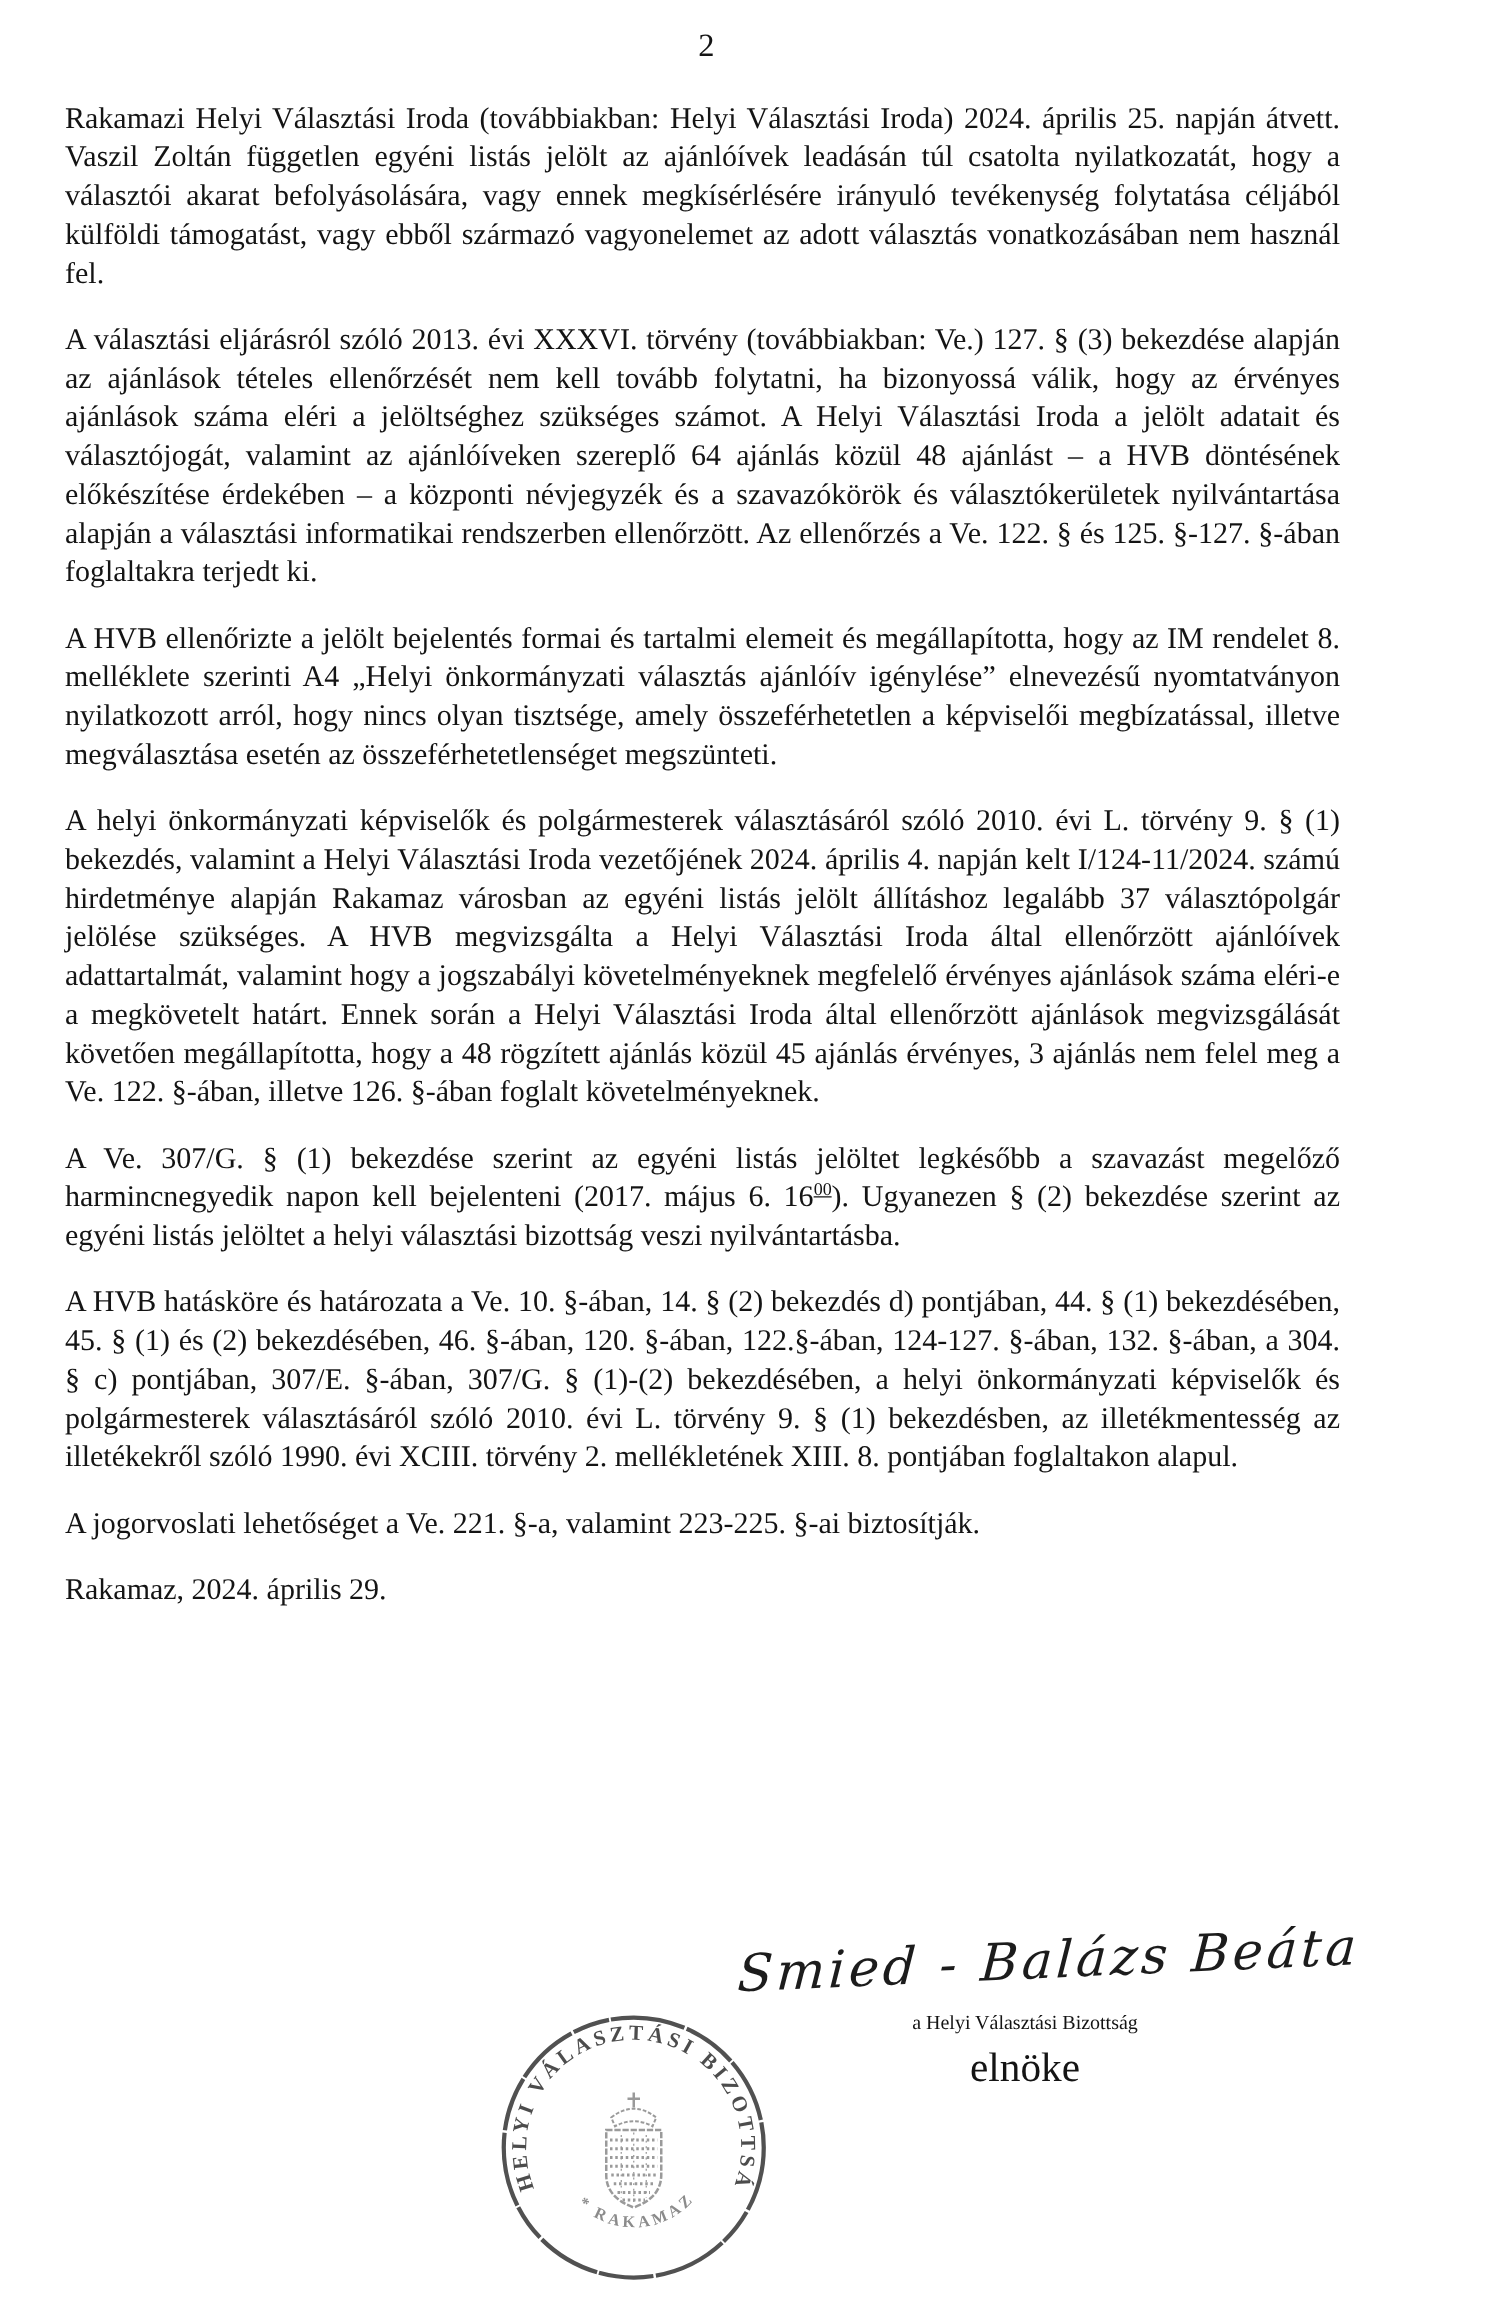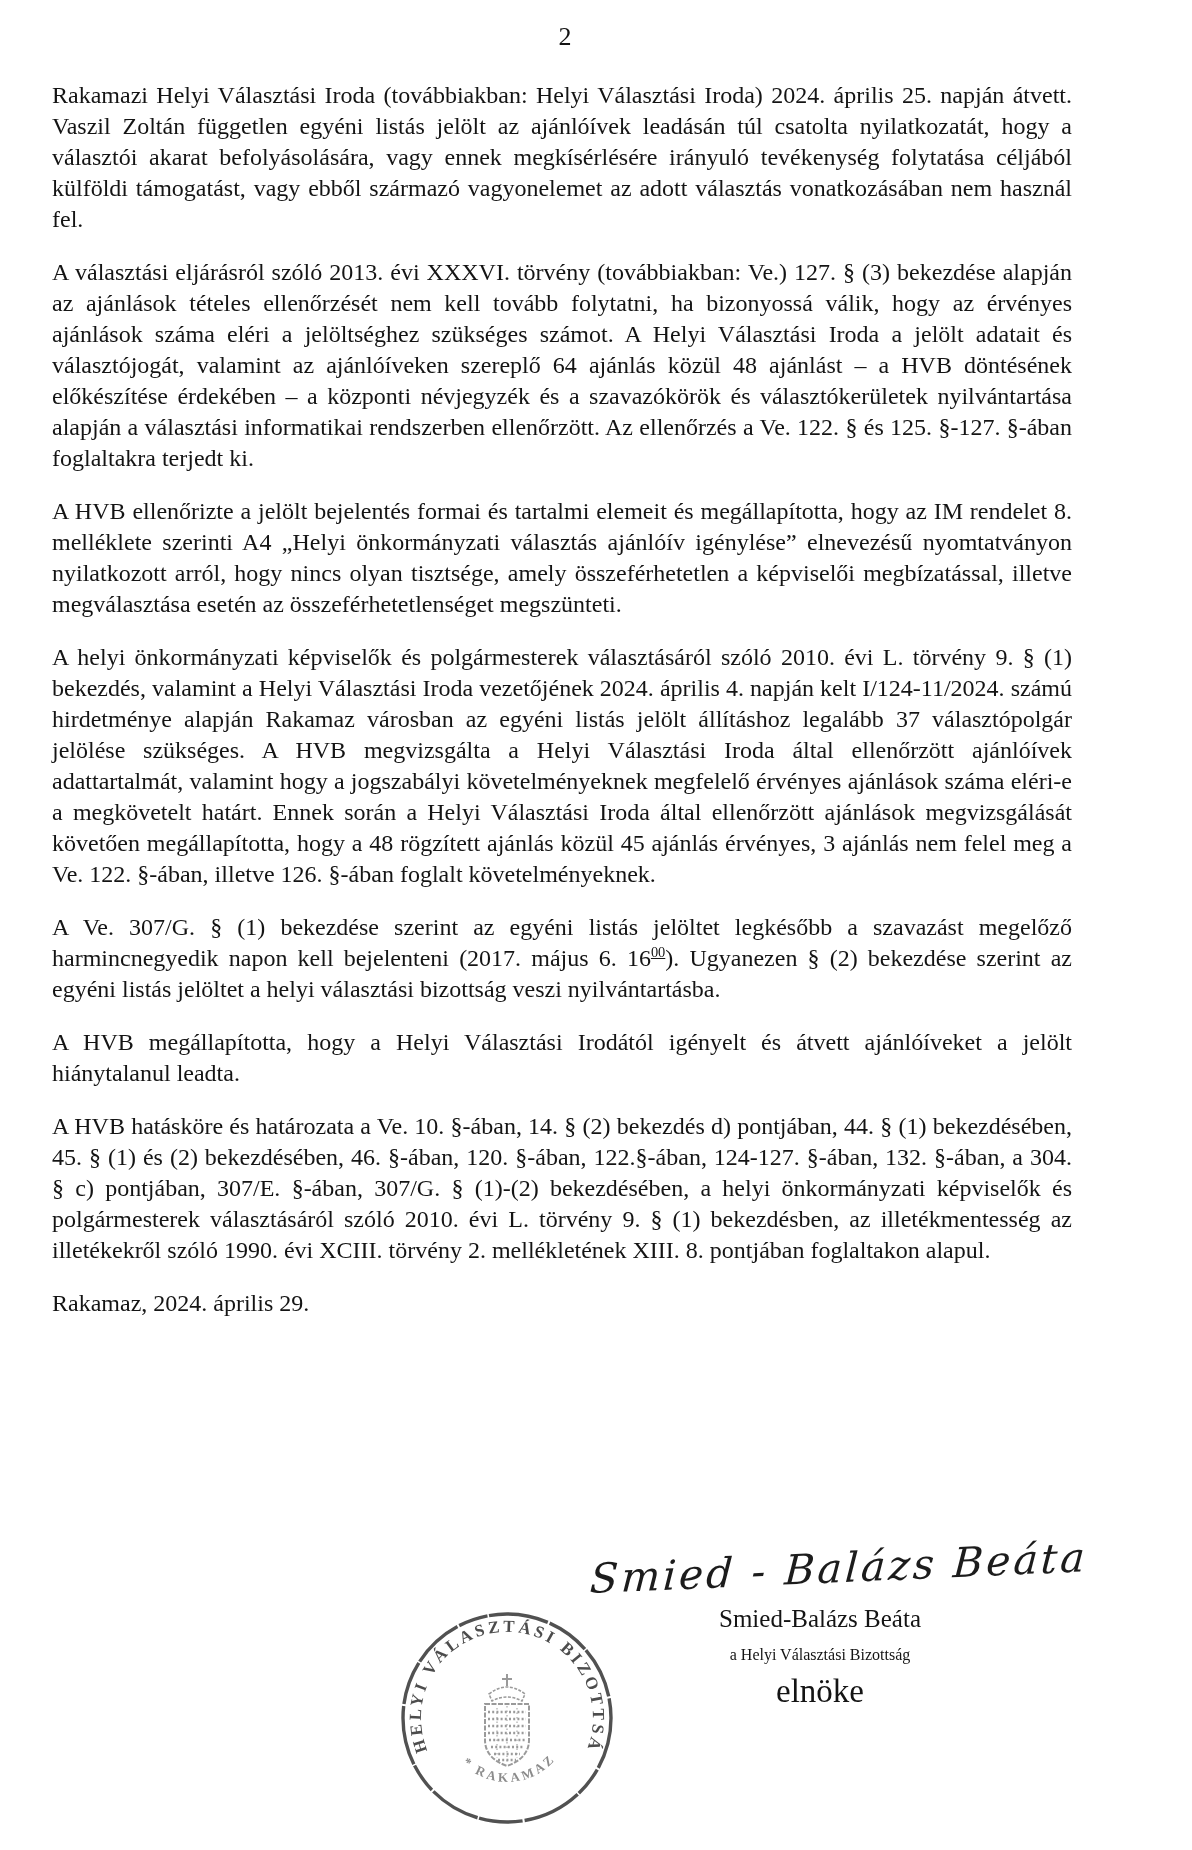--- a/index.html
+++ b/index.html
@@ -63,28 +63,27 @@
 <div class="page">
 
   <div class="page-number">2</div>
 
   <div class="content">
     <p>Rakamazi Helyi Választási Iroda (továbbiakban: Helyi Választási Iroda) 2024. április 25. napján átvett. Vaszil Zoltán független egyéni listás jelölt az ajánlóívek leadásán túl csatolta nyilatkozatát, hogy a választói akarat befolyásolására, vagy ennek megkísérlésére irányuló tevékenység folytatása céljából külföldi támogatást, vagy ebből származó vagyonelemet az adott választás vonatkozásában nem használ fel.</p>
     <p>A választási eljárásról szóló 2013. évi XXXVI. törvény (továbbiakban: Ve.) 127. § (3) bekezdése alapján az ajánlások tételes ellenőrzését nem kell tovább folytatni, ha bizonyossá válik, hogy az érvényes ajánlások száma eléri a jelöltséghez szükséges számot. A Helyi Választási Iroda a jelölt adatait és választójogát, valamint az ajánlóíveken szereplő 64 ajánlás közül 48 ajánlást – a HVB döntésének előkészítése érdekében – a központi névjegyzék és a szavazókörök és választókerületek nyilvántartása alapján a választási informatikai rendszerben ellenőrzött. Az ellenőrzés a Ve. 122. § és 125. §-127. §-ában foglaltakra terjedt ki.</p>
     <p>A HVB ellenőrizte a jelölt bejelentés formai és tartalmi elemeit és megállapította, hogy az IM rendelet 8. melléklete szerinti A4 „Helyi önkormányzati választás ajánlóív igénylése” elnevezésű nyomtatványon nyilatkozott arról, hogy nincs olyan tisztsége, amely összeférhetetlen a képviselői megbízatással, illetve megválasztása esetén az összeférhetetlenséget megszünteti.</p>
     <p>A helyi önkormányzati képviselők és polgármesterek választásáról szóló 2010. évi L. törvény 9. § (1) bekezdés, valamint a Helyi Választási Iroda vezetőjének 2024. április 4. napján kelt I/124-11/2024. számú hirdetménye alapján Rakamaz városban az egyéni listás jelölt állításhoz legalább 37 választópolgár jelölése szükséges. A HVB megvizsgálta a Helyi Választási Iroda által ellenőrzött ajánlóívek adattartalmát, valamint hogy a jogszabályi követelményeknek megfelelő érvényes ajánlások száma eléri-e a megkövetelt határt. Ennek során a Helyi Választási Iroda által ellenőrzött ajánlások megvizsgálását követően megállapította, hogy a 48 rögzített ajánlás közül 45 ajánlás érvényes, 3 ajánlás nem felel meg a Ve. 122. §-ában, illetve 126. §-ában foglalt követelményeknek.</p>
     <p><span>A Ve. 307/G. § (1) bekezdése szerint az egyéni listás jelöltet legkésőbb a szavazást megelőző harmincnegyedik napon kell bejelenteni (2017. május 6. 16</span><sup class="sup00">00</sup><span>). Ugyanezen § (2) bekezdése szerint az egyéni listás jelöltet a helyi választási bizottság veszi nyilvántartásba.</span></p>
-    <p>A HVB megállapította, hogy a Helyi Választási Irodától igényelt és átvett ajánlóíveket a jelölt hiánytalanul leadta.</p>
     <p>A HVB hatásköre és határozata a Ve. 10. §-ában, 14. § (2) bekezdés d) pontjában, 44. § (1) bekezdésében, 45. § (1) és (2) bekezdésében, 46. §-ában, 120. §-ában, 122.§-ában, 124-127. §-ában, 132. §-ában, a 304. § c) pontjában, 307/E. §-ában, 307/G. § (1)-(2) bekezdésében, a helyi önkormányzati képviselők és polgármesterek választásáról szóló 2010. évi L. törvény 9. § (1) bekezdésben, az illetékmentesség az illetékekről szóló 1990. évi XCIII. törvény 2. mellékletének XIII. 8. pontjában foglaltakon alapul.</p>
+    <p>A jogorvoslati lehetőséget a Ve.  221. §-a, valamint 223-225. §-ai biztosítják.</p>
     <p class="dateline">Rakamaz, 2024. április 29.</p>
   </div>
 
   <div class="signature-block">
     <div class="handwritten">Smied - Balázs Beáta</div>
-    <div class="sig-name">Smied-Balázs Beáta</div>
     <div class="sig-org">a Helyi Választási Bizottság</div>
     <div class="sig-title">elnöke</div>
   </div>
 
   <svg class="stamp" viewBox="0 0 260 260" xmlns="http://www.w3.org/2000/svg">
 
     <circle cx="130" cy="130" r="104" fill="none" stroke="#2b2b2b" stroke-width="3.4" stroke-dasharray="52 2 30 1.5 60 2 44 1.5"></circle>
 
     <path id="st-arc-top" d="M 52.1 166.3 A 86 86 0 1 1 207.9 166.3" fill="none"></path>
     <path id="st-arc-bot" d="M 81 171 A 64 64 0 0 0 179 171" fill="none"></path>

